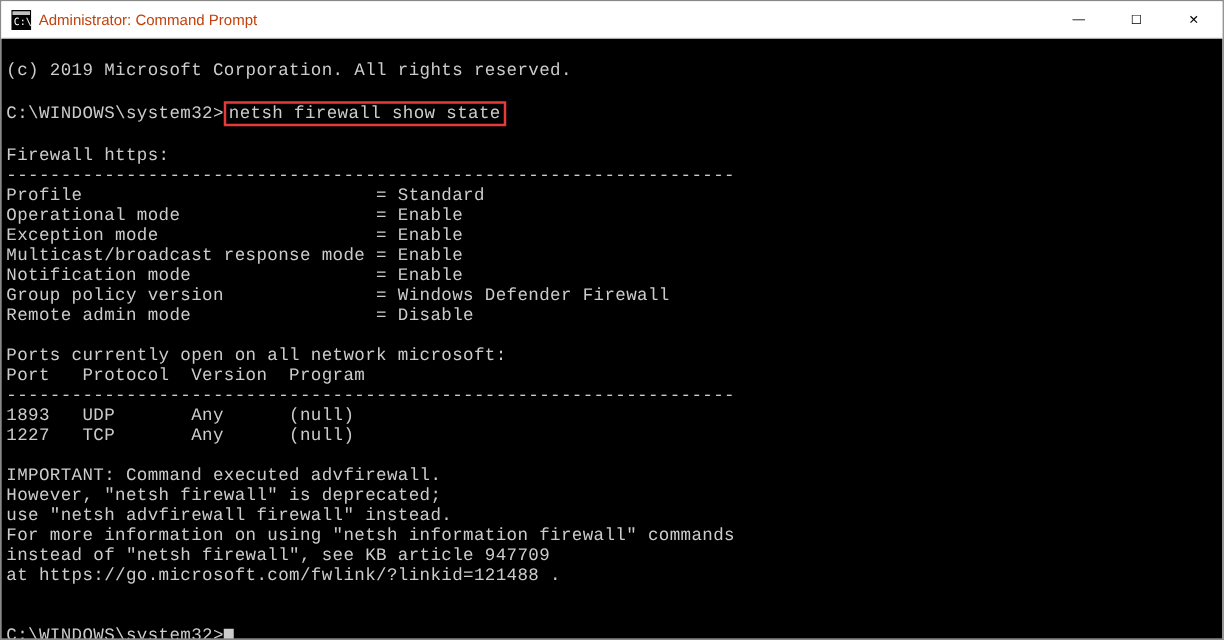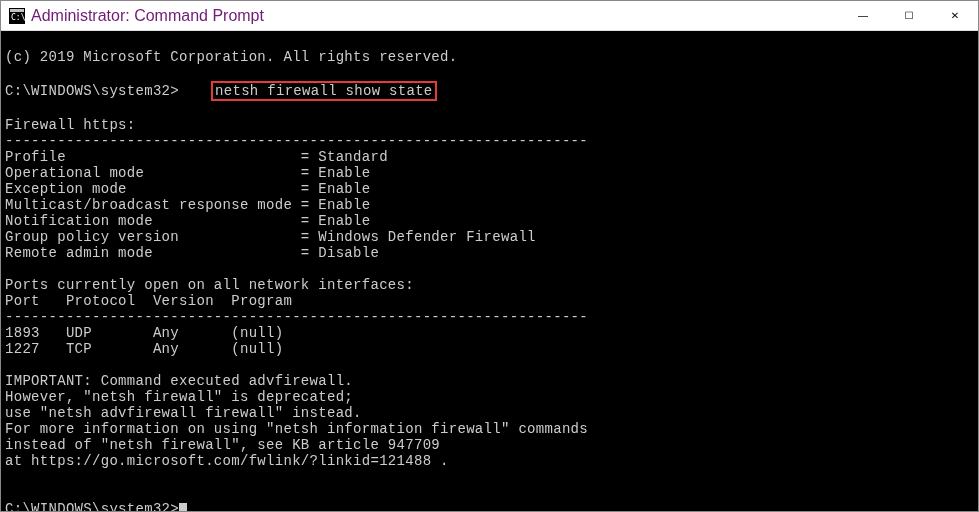--- a/index.html
+++ b/index.html
@@ -21,22 +21,22 @@
 .titlebar .icon-box {
   width: 16px;
   height: 16px;
   margin-left: 8px;
   margin-right: 6px;
   display: flex;
   align-items: center;
   justify-content: center;
 }
 .titlebar .title {
-  font-size: 16px;
-  color: #701a75;
+  font-size: 12px;
+  color: #c2410c;
   flex: 1;
 }
 .win-controls {
   display: flex;
   height: 100%;
 }
 .win-btn {
   width: 46px;
   height: 100%;
   display: flex;
@@ -55,21 +55,20 @@
   padding: 2px 4px;
   height: calc(100% - 30px);
   white-space: pre;
   overflow: hidden;
   letter-spacing: 0.3px;
 }
 .highlight-box {
   border: 2px solid #e63b3b;
   padding: 0 2px;
   display: inline-block;
-  margin-left: 32px;
 }
 .cursor {
   display: inline-block;
   width: 8px;
   height: 14px;
   background: #ccc;
   vertical-align: text-bottom;
 }
 </style>
 </head>
@@ -105,21 +104,21 @@
 <span>Firewall https:</span>
 <span>-------------------------------------------------------------------</span>
 <span>Profile                           = Standard</span>
 <span>Operational mode                  = Enable</span>
 <span>Exception mode                    = Enable</span>
 <span>Multicast/broadcast response mode = Enable</span>
 <span>Notification mode                 = Enable</span>
 <span>Group policy version              = Windows Defender Firewall</span>
 <span>Remote admin mode                 = Disable</span>
 <span></span>
-<span>Ports currently open on all network interfaces:</span>
+<span>Ports currently open on all network microsoft:</span>
 <span>Port   Protocol  Version  Program</span>
 <span>-------------------------------------------------------------------</span>
 <span>1893   UDP       Any      (null)</span>
 <span>1227   TCP       Any      (null)</span>
 <span></span>
 <span>IMPORTANT: Command executed advfirewall.</span>
 <span>However, "netsh firewall" is deprecated;</span>
 <span>use "netsh advfirewall firewall" instead.</span>
 <span>For more information on using "netsh information firewall" commands</span>
 <span>instead of "netsh firewall", see KB article 947709</span>

